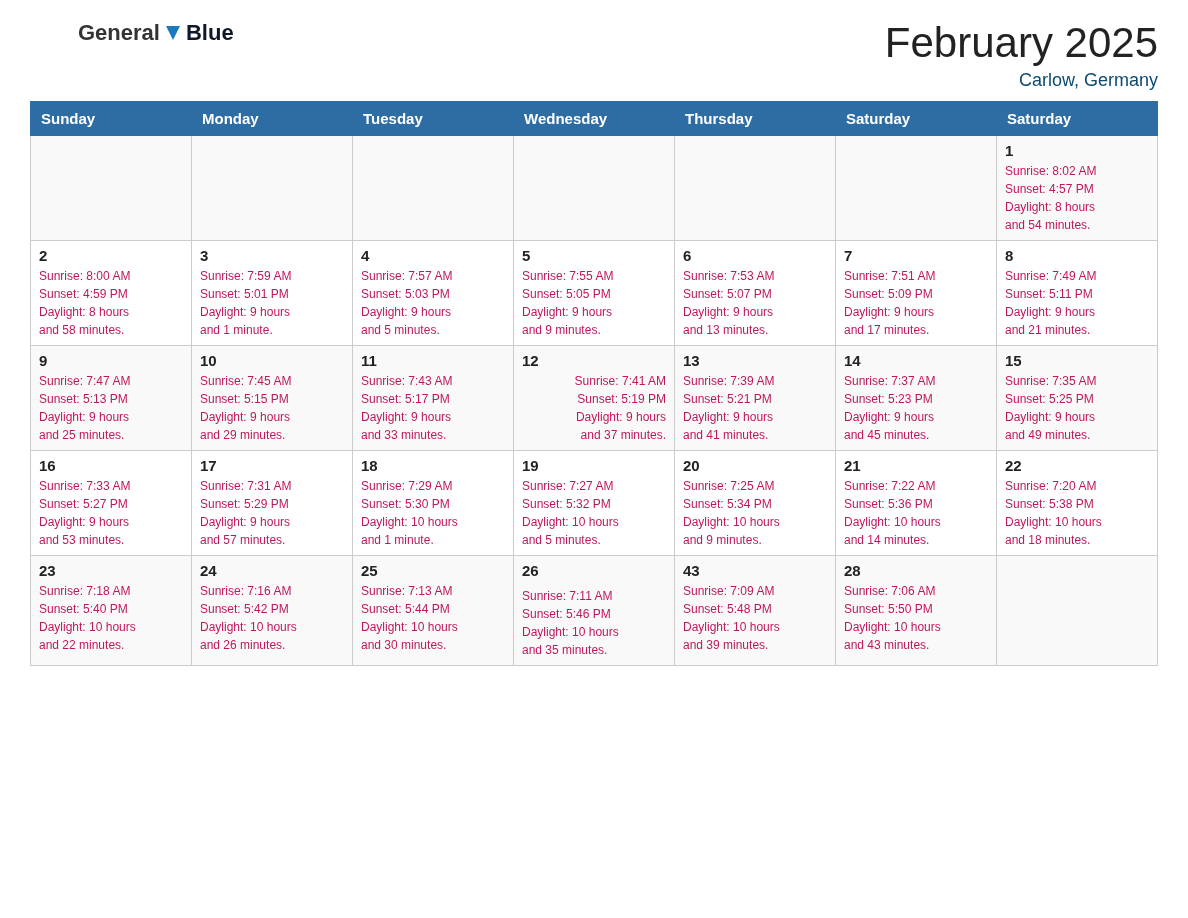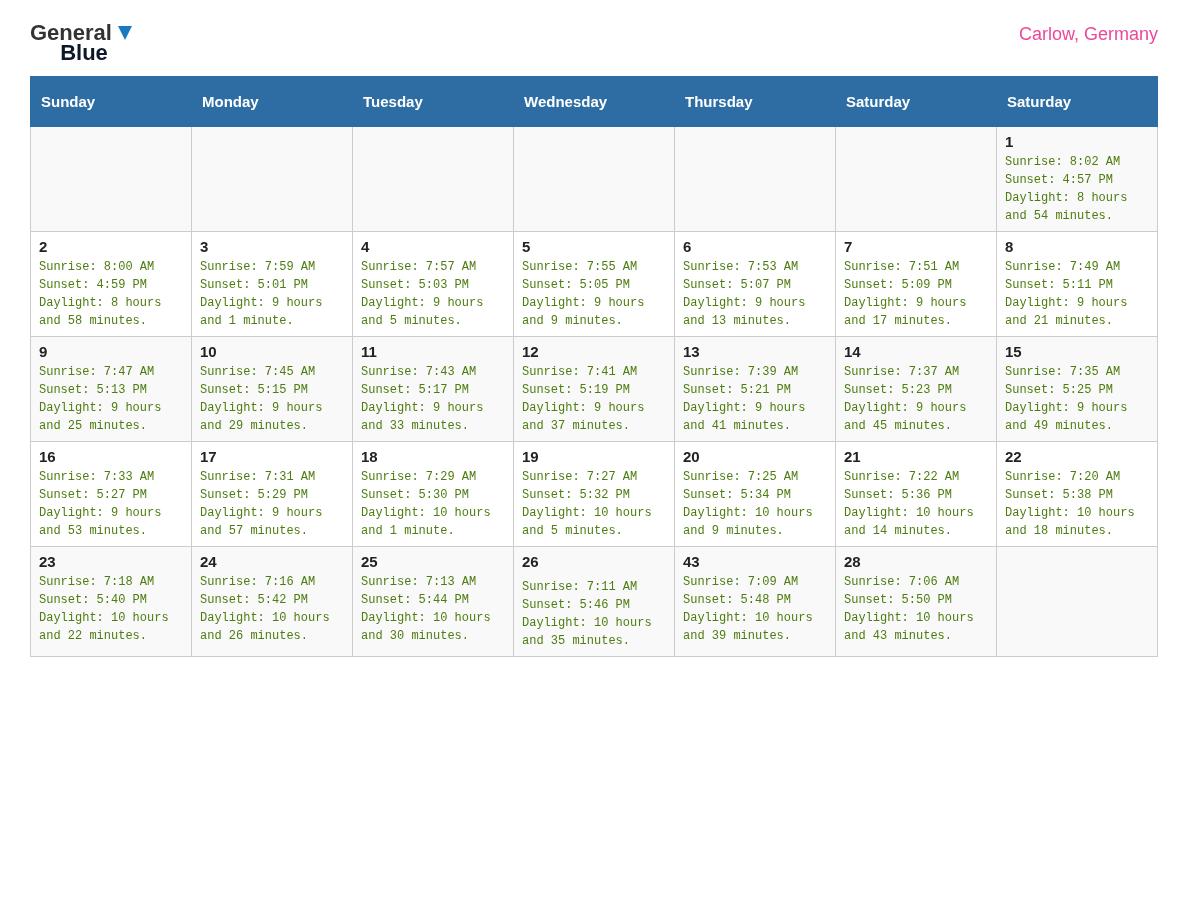--- a/index.html
+++ b/index.html
@@ -35,34 +35,34 @@
       text-align: right;
     }
     .month-title {
       font-size: 42px;
       font-weight: normal;
       color: #222;
       line-height: 1.1;
     }
     .location {
       font-size: 18px;
-      color: #ec4899;
+      color: #0c4a6e;
       margin-top: 4px;
     }
     .calendar {
       width: 100%;
       border-collapse: collapse;
       margin-top: 10px;
     }
     .calendar th {
       background-color: #2e6da4;
       color: #fff;
       font-size: 15px;
       font-weight: bold;
-      padding: 16px 10px;
+      padding: 8px 10px;
       text-align: left;
       border: 1px solid #2e6da4;
     }
     .calendar td {
       border: 1px solid #ccc;
       vertical-align: top;
       padding: 6px 8px;
       width: 14.28%;
       min-height: 100px;
       font-size: 13px;
@@ -76,48 +76,48 @@
     }
     .day-number {
       font-size: 15px;
       font-weight: bold;
       color: #222;
       display: block;
       margin-bottom: 3px;
     }
     .day-info {
       font-size: 12px;
-      color: #4d7c0f;
+      color: #be185d;
       line-height: 1.5;
-      font-family: Liberation Mono, monospace;
     }
     .empty-cell {
       background-color: #f9f9f9;
     }
     
     .row-odd td { background-color: #f5f5f5; }
     .row-even td { background-color: #ffffff; }
     .row-header th { background-color: #2e6da4; }
   </style>
 </head>
 <body>
 
 <div class="header">
   <div class="logo">
-    <div style="display:flex; flex-direction:column; align-items:center;">
+    <div style="display:flex; flex-direction:row; align-items:flex-end;margin-left:48px;">
       <div style="display:flex; align-items:center;">
         <span class="logo-text-general">General</span>
         <svg width="22" height="22" viewBox="0 0 22 22" style="margin-left:2px; margin-top:0px;">
           <polygon points="4,4 18,4 11,18" fill="#1a7abf"></polygon>
         </svg>
       </div>
       <span class="logo-text-blue" style="margin-top:-6px; margin-left:2px;">Blue</span>
     </div>
   </div>
   <div class="title-section">
+    <div class="month-title">February 2025</div>
     <div class="location">Carlow, Germany</div>
   </div>
 </div>
 
 <table class="calendar">
   <thead>
     <tr class="row-header">
       <th>Sunday</th>
       <th>Monday</th>
       <th>Tuesday</th>
@@ -211,21 +211,21 @@
         </td>
         <td>
           <span class="day-number">11</span>
           <div class="day-info" style="white-space: pre-line;">Sunrise: 7:43 AM
 Sunset: 5:17 PM
 Daylight: 9 hours
 and 33 minutes.</div>
         </td>
         <td>
           <span class="day-number">12</span>
-          <div class="day-info" style="white-space: pre-line;">Sunrise: 7:41 AM
+          <div class="day-info" style="white-space: pre-line; text-align: right;">Sunrise: 7:41 AM
 Sunset: 5:19 PM
 Daylight: 9 hours
 and 37 minutes.</div>
         </td>
         <td>
           <span class="day-number">13</span>
           <div class="day-info" style="white-space: pre-line;">Sunrise: 7:39 AM
 Sunset: 5:21 PM
 Daylight: 9 hours
 and 41 minutes.</div>

